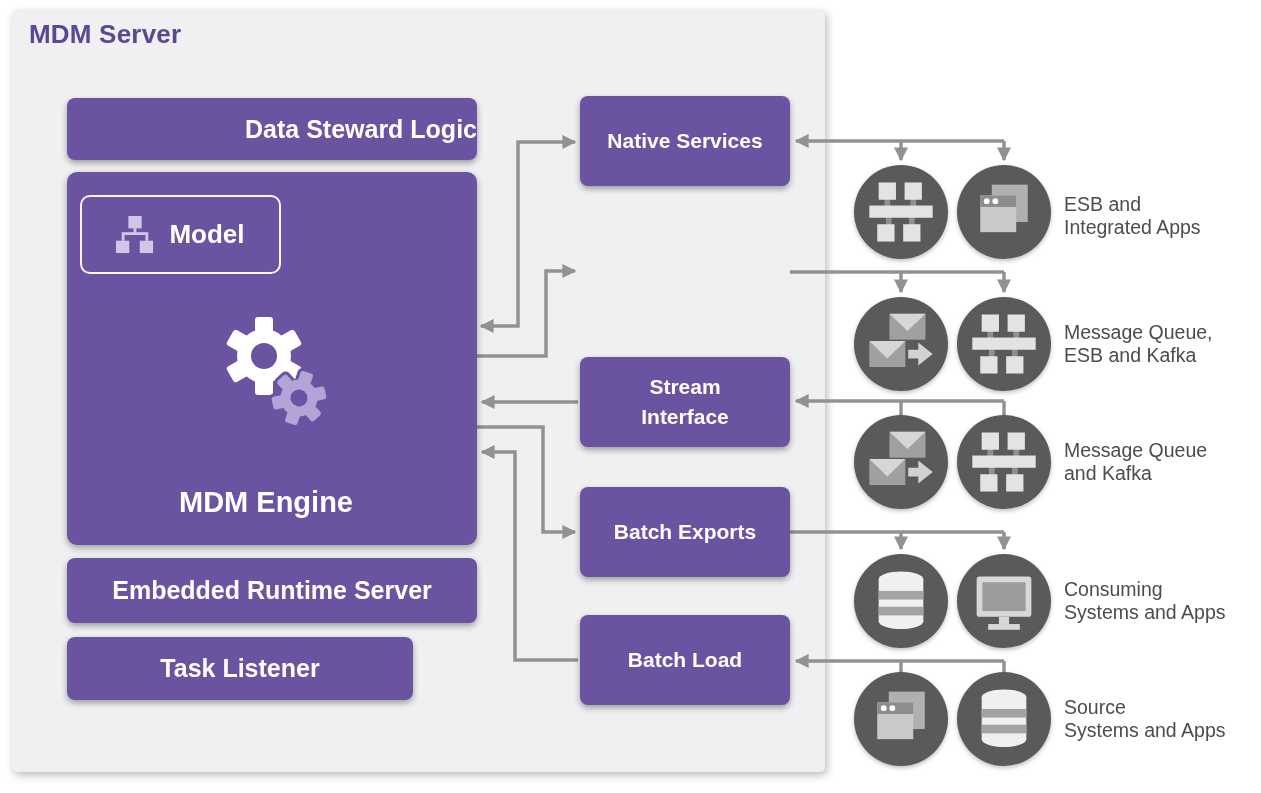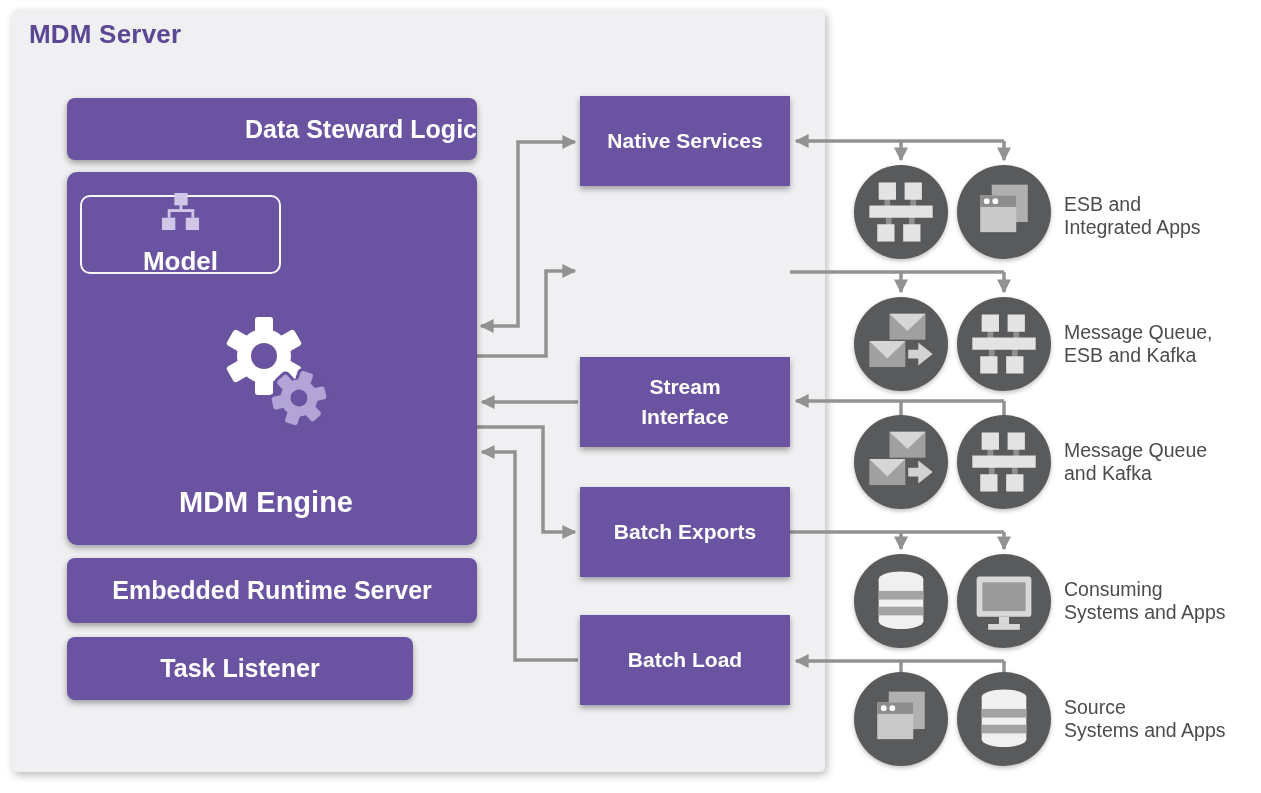--- a/index.html
+++ b/index.html
@@ -25,31 +25,31 @@
   .box-runtime{left:67px;top:558px;width:410px;height:65px;font-size:25px;}
   .box-task{left:67px;top:637px;width:346px;height:63px;font-size:25px;}
   .engine{
     position:absolute;left:67px;top:172px;width:410px;height:373px;
     background:#6a53a0;border-radius:10px;box-shadow:0 3px 7px rgba(0,0,0,0.35);
   }
   .model{
     position:absolute;left:13px;top:23px;width:197px;height:75px;
     border:2px solid rgba(255,255,255,0.95);border-radius:10px;
     display:flex;align-items:center;justify-content:center;gap:15px;
-    color:#ffffff;font-size:26px;font-weight:700;flex-direction:column;
+    color:#ffffff;font-size:26px;font-weight:700;
   }
   .model-icon{width:38px;height:38px;flex:0 0 auto;}
   .gears{position:absolute;left:142px;top:132px;width:130px;height:130px;}
   .engine-label{
     position:absolute;left:0;right:12px;top:314px;text-align:center;
     color:#ffffff;font-size:29px;font-weight:700;
   }
   .iface{
     position:absolute;left:580px;width:210px;height:90px;
-    background:#6a53a0;border-radius:0;box-shadow:0 3px 6px rgba(0,0,0,0.35);
+    background:#6a53a0;border-radius:8px;box-shadow:0 3px 6px rgba(0,0,0,0.35);
     display:flex;align-items:center;justify-content:center;
   }
   .iface span{
     color:#ffffff;font-size:21px;font-weight:700;text-align:center;
     white-space:pre-line;line-height:30px;
   }
   .wires{position:absolute;left:0;top:0;width:1261px;height:793px;pointer-events:none;}
   .circle{
     position:absolute;width:94px;height:94px;border-radius:50%;
     background:#595a5c;display:flex;align-items:center;justify-content:center;

